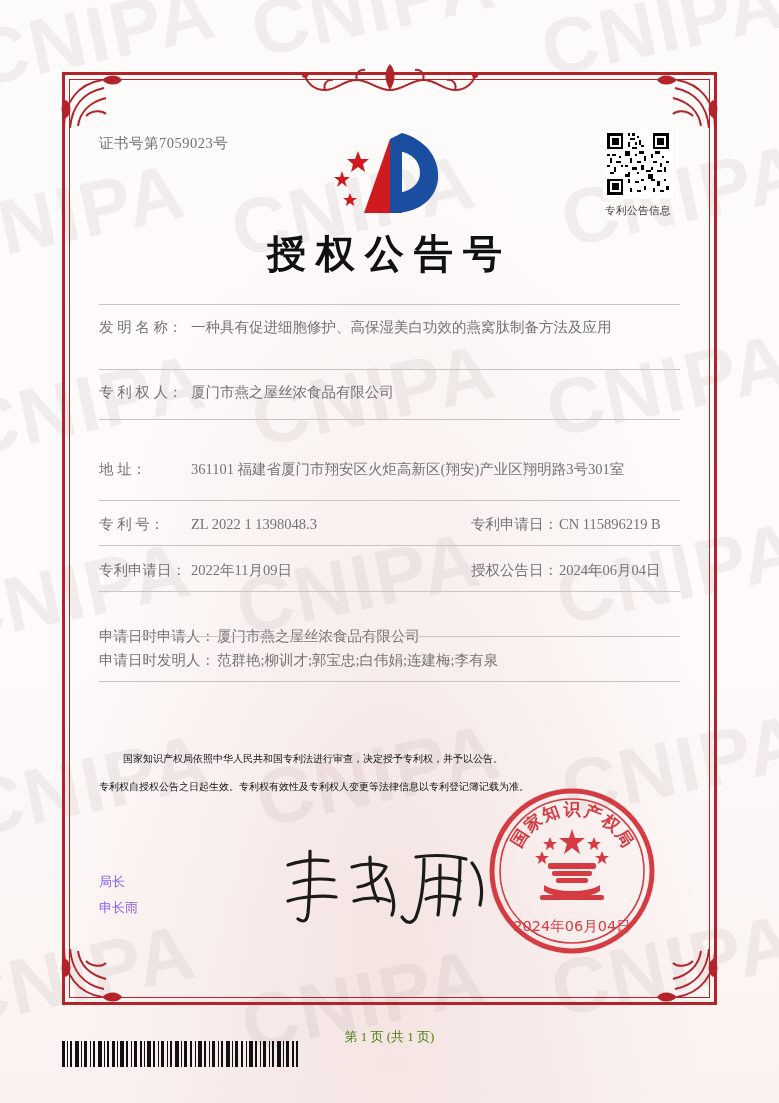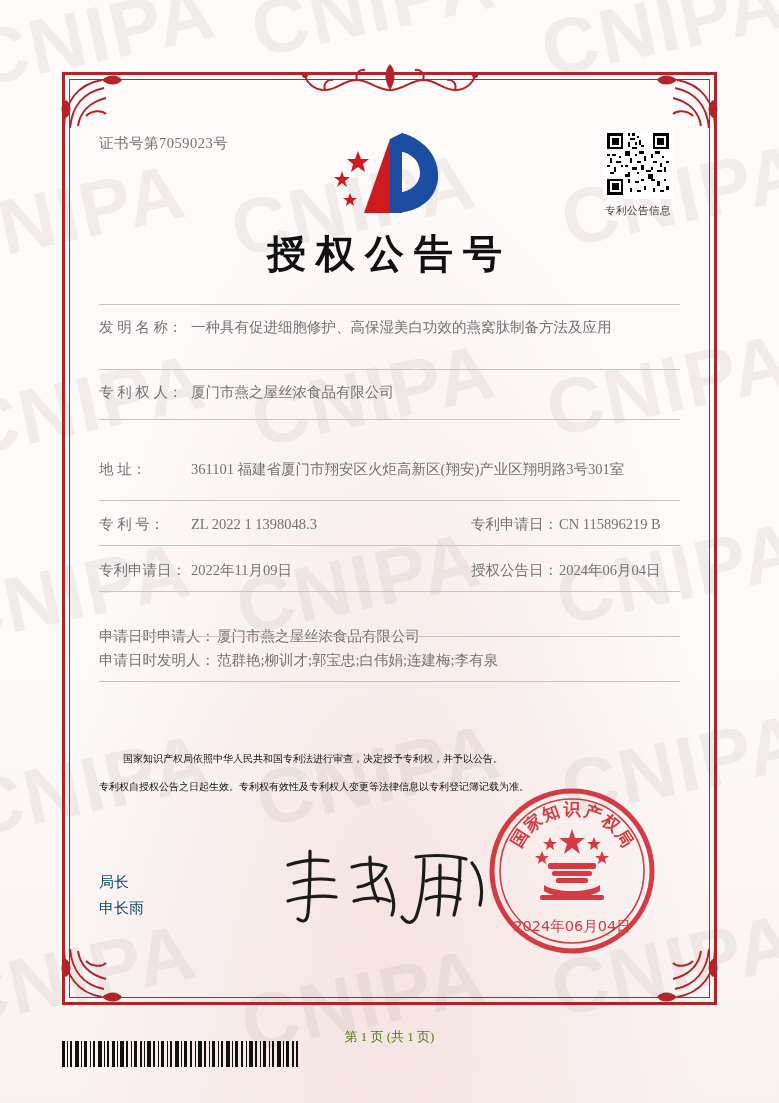--- a/index.html
+++ b/index.html
@@ -178,23 +178,23 @@
     color:#111;
     text-align:justify;
   }
   .statement p{margin:0;}
   .statement p.indent{text-indent:24px;}
 
   
   .sig-label{
     position:absolute;
     left:30px;top:790px;
-    font-size:15px;
+    font-size:13px;
     line-height:26px;
-    color:#0c4a6e;
+    color:#8b5cf6;
   }
   .sig-hand{
     position:absolute;
     left:205px;top:760px;
     width:230px;height:92px;
   }
   .sig-hand svg{display:block;width:100%;height:100%;}
 
   
   .seal{

